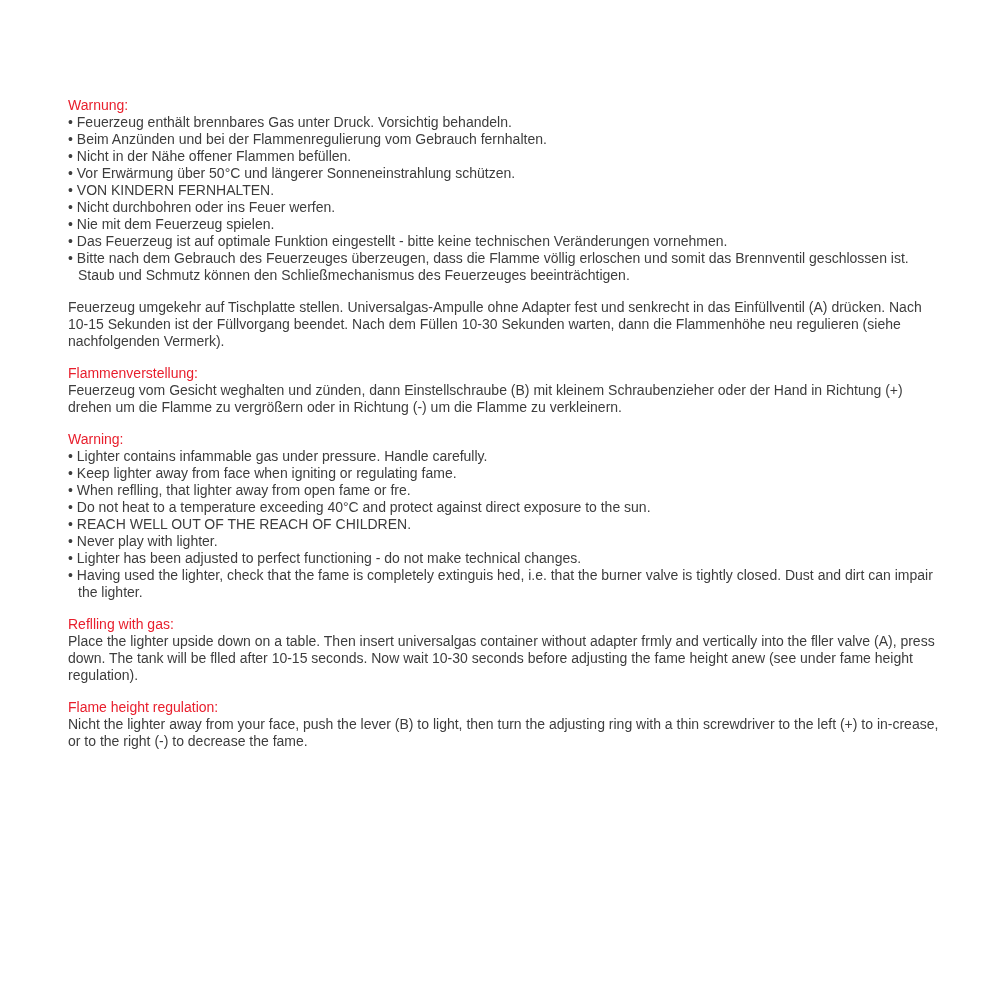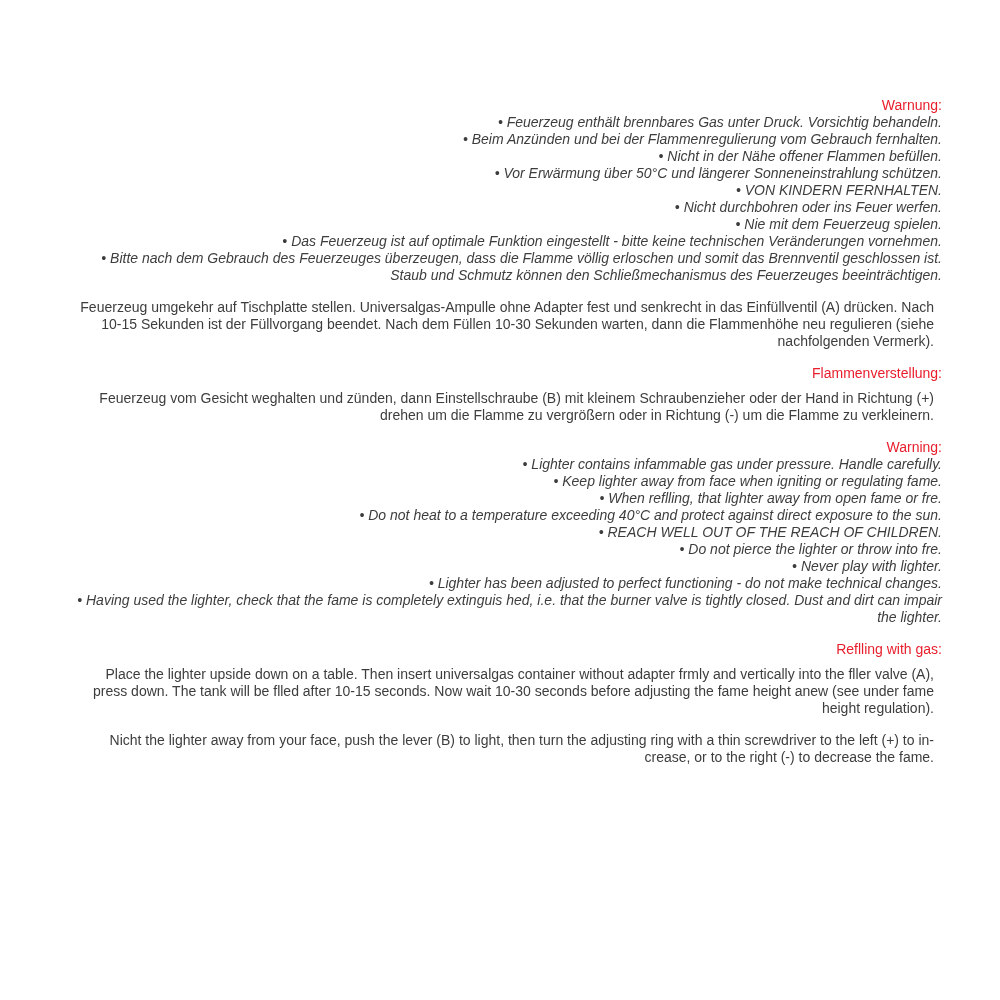--- a/index.html
+++ b/index.html
@@ -14,21 +14,20 @@
     font-family: "Liberation Sans", "DejaVu Sans", sans-serif;
   }
   .sheet {
     position: absolute;
     top: 97px;
     left: 68px;
     width: 874px;
     color: #3d3d3d;
     font-size: 14px;
     line-height: 17px;
-    text-align: right;
   }
   .section {
     margin: 0 0 15px 0;
   }
   .heading {
     color: #e81e2c;
     font-weight: 400;
     font-size: 14px;
     line-height: 17px;
     margin: 0;
@@ -36,24 +35,23 @@
   }
   .bullets {
     list-style: none;
     margin: 0;
     padding: 0;
   }
   .bullet {
     padding-left: 10px;
     text-indent: -10px;
     margin: 0;
-    font-style: italic;
   }
   .para {
-    margin: 8px;
+    margin: 0;
     padding: 0;
   }
 </style>
 </head>
 <body>
 
 <div class="sheet">
 
   <div class="section">
     <h2 class="heading">Warnung:</h2>
@@ -80,29 +78,29 @@
   </div>
 
   <div class="section">
     <h2 class="heading">Warning:</h2>
     <ul class="bullets">
       <li class="bullet">• Lighter contains infammable gas under pressure. Handle carefully.</li>
       <li class="bullet">• Keep lighter away from face when igniting or regulating fame.</li>
       <li class="bullet">• When reflling, that lighter away from open fame or fre.</li>
       <li class="bullet">• Do not heat to a temperature exceeding 40°C and protect against direct exposure to the sun.</li>
       <li class="bullet">• REACH WELL OUT OF THE REACH OF CHILDREN.</li>
-      <li class="bullet">• Do not pierce the lighter or throw into fre.</li>
       <li class="bullet">• Never play with lighter.</li>
       <li class="bullet">• Lighter has been adjusted to perfect functioning - do not make technical changes.</li>
       <li class="bullet">• Having used the lighter, check that the fame is completely extinguis hed, i.e. that the burner valve is tightly closed. Dust and dirt can impair the lighter.</li>
     </ul>
   </div>
 
   <div class="section">
     <h2 class="heading">Reflling with gas:</h2>
     <p class="para">Place the lighter upside down on a table. Then insert universalgas container without adapter frmly and vertically into the fller valve (A), press down. The tank will be flled after 10-15 seconds. Now wait 10-30 seconds before adjusting the fame height anew (see under fame height regulation).</p>
   </div>
 
   <div class="section">
+    <h2 class="heading">Flame height regulation:</h2>
     <p class="para">Nicht the lighter away from your face, push the lever (B) to light, then turn the adjusting ring with a thin screwdriver to the left (+) to in-crease, or to the right (-) to decrease the fame.</p>
   </div>
 
 </div>
 
 </body></html>

